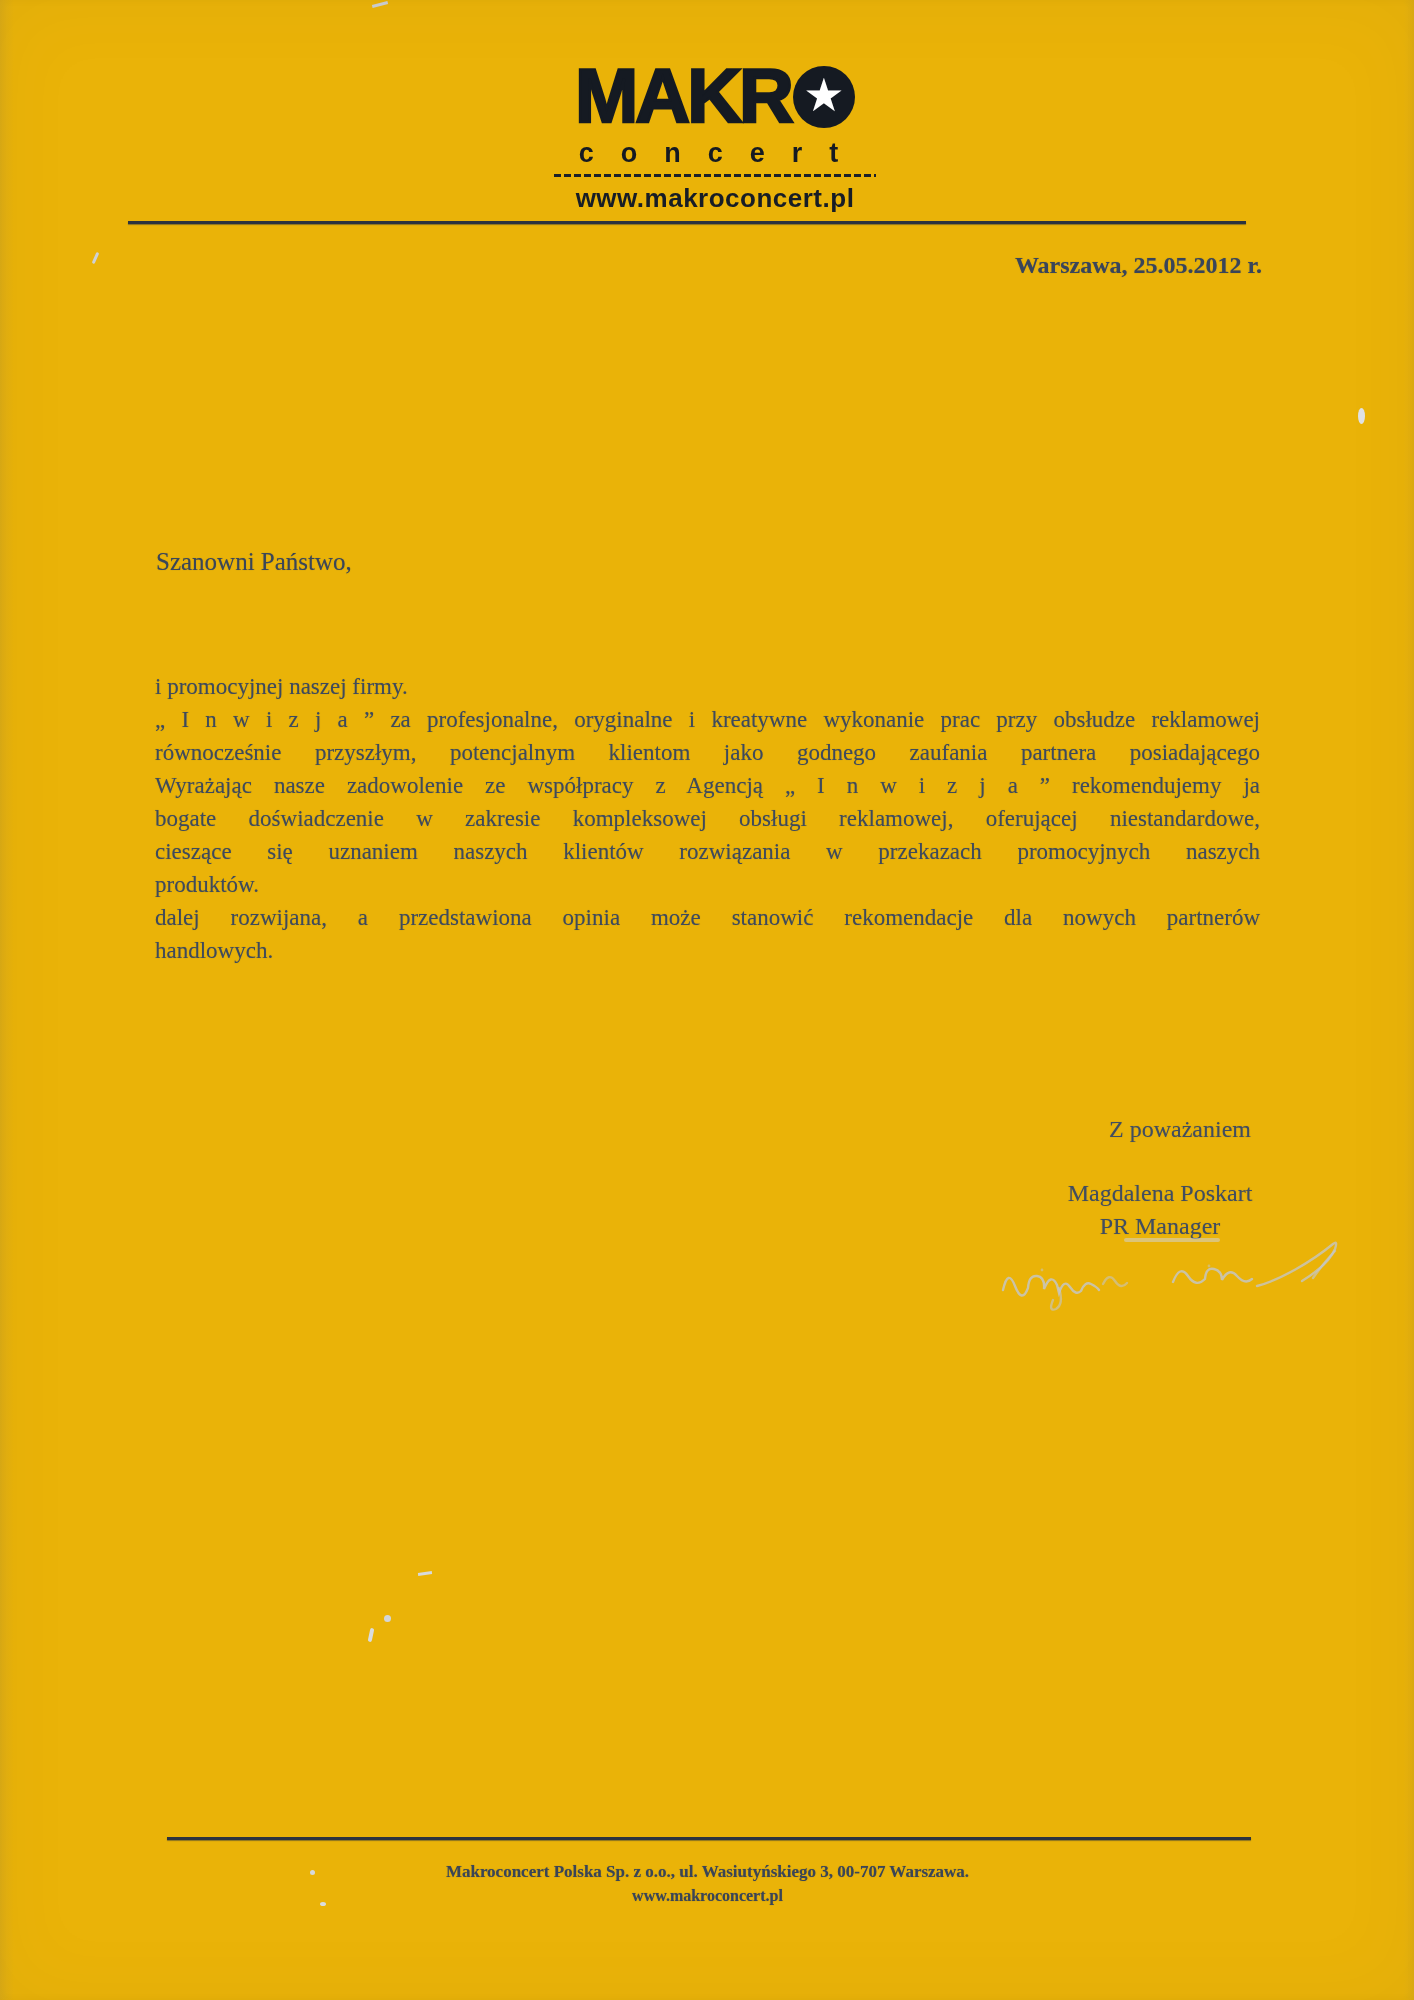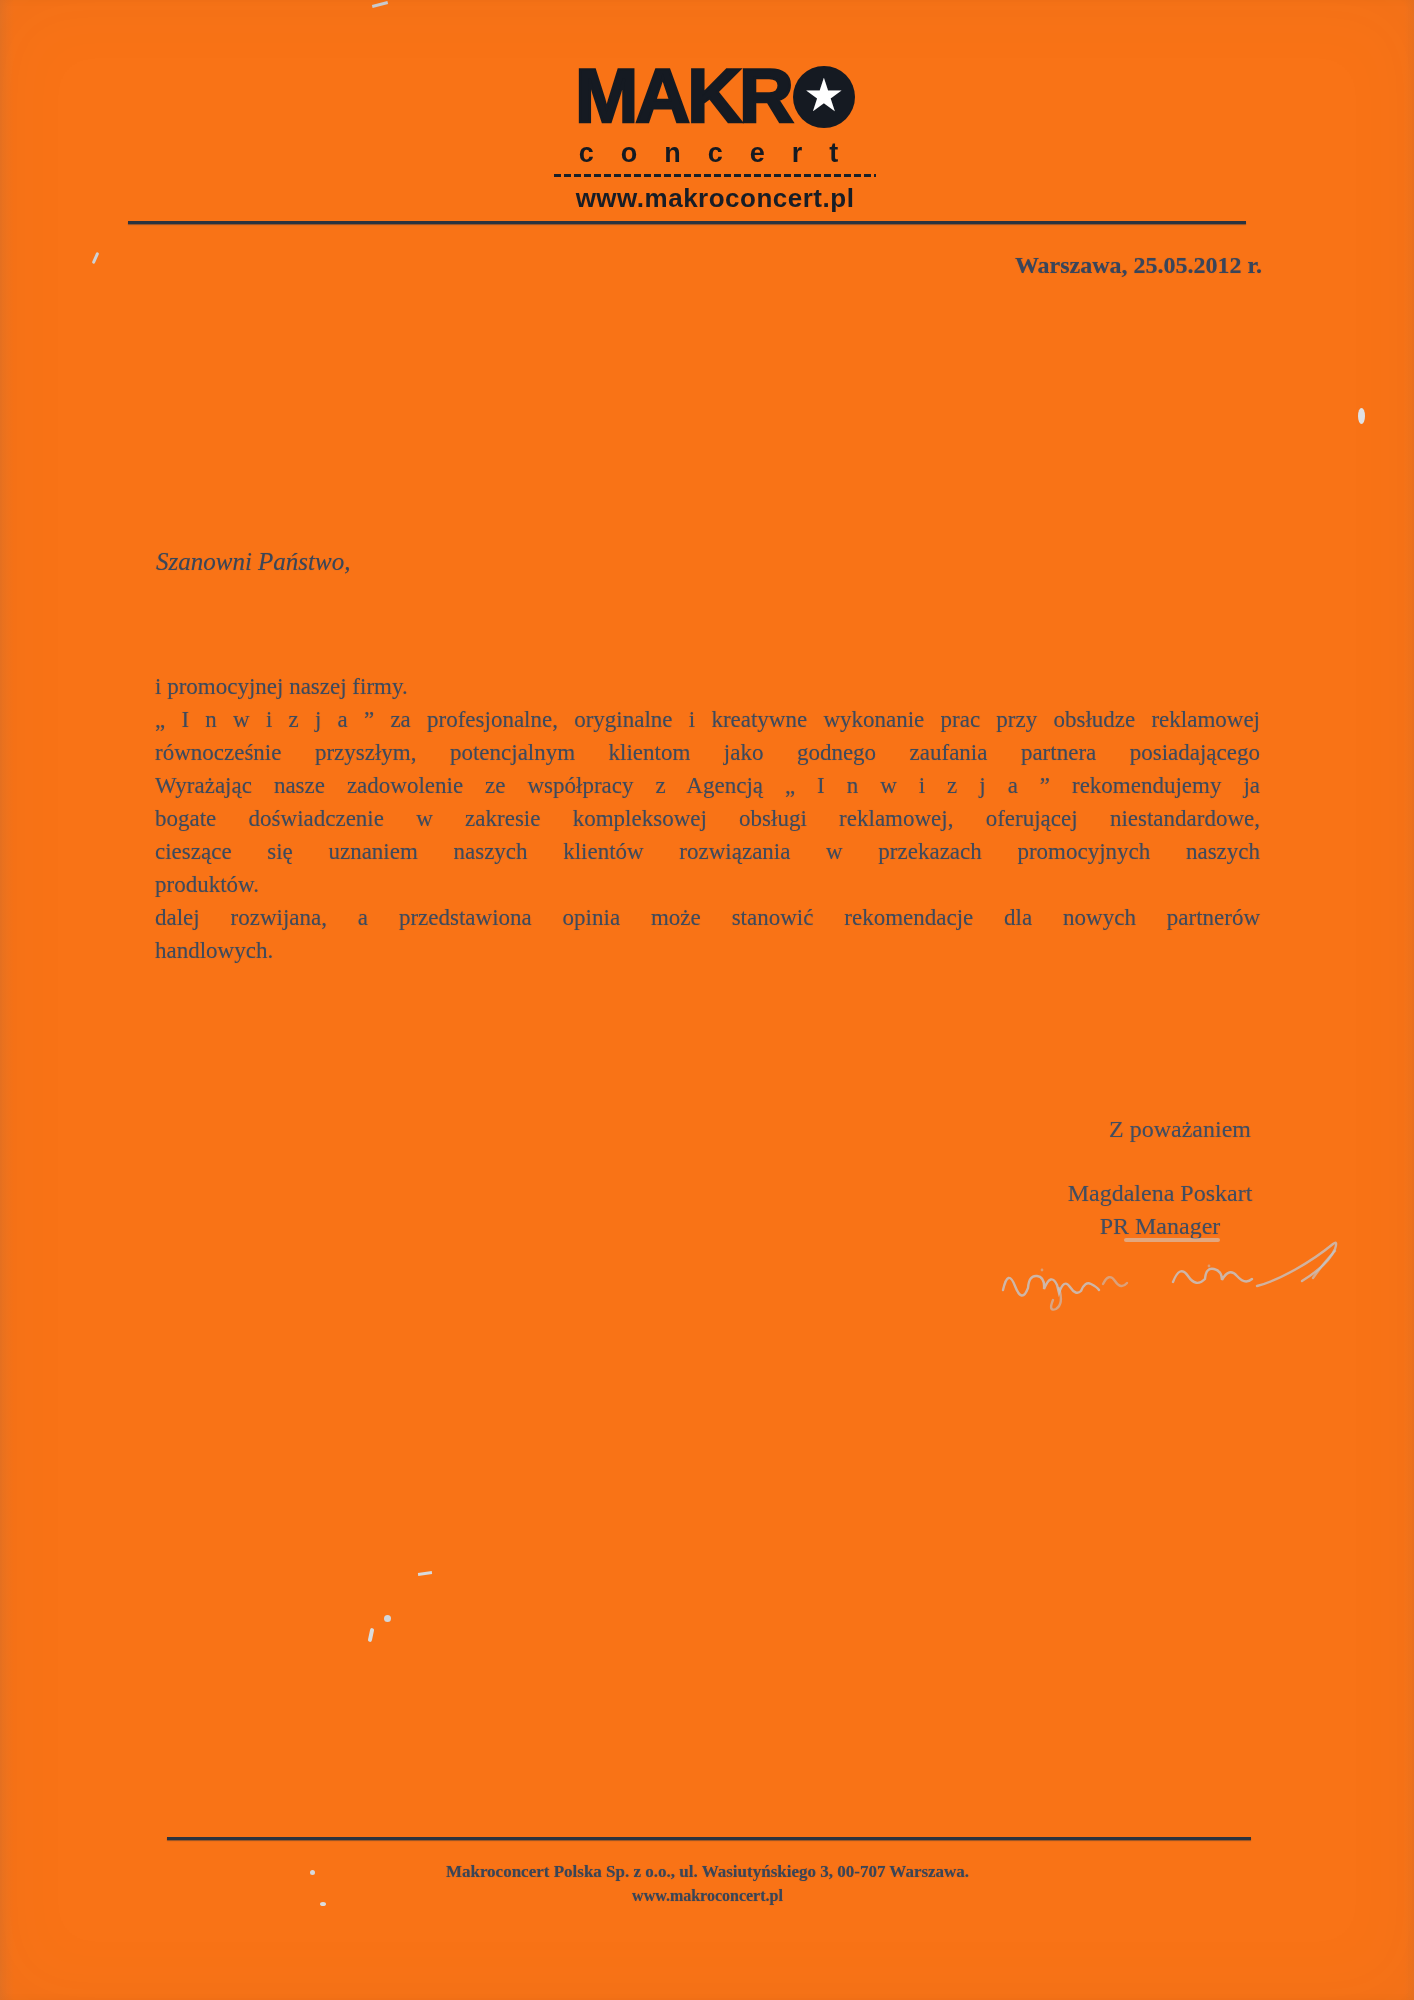--- a/index.html
+++ b/index.html
@@ -1,19 +1,19 @@
 <!DOCTYPE html>
 <html><head>
 <meta charset="utf-8">
 <style>
   html,body{margin:0;padding:0;background:#9a9a9a;}
   .page{
     position:relative;
     width:1414px;height:2000px;
-    background:#f97316;
+    background:#eab308;
     overflow:hidden;
     font-family:"Liberation Serif", serif;
     box-shadow: inset 0 0 80px rgba(80,80,85,.06), inset 0 0 8px rgba(0,0,0,.04);
   }
   .page::before{
     content:"";position:absolute;left:0;top:0;bottom:0;width:14px;
     background:linear-gradient(90deg, rgba(120,120,125,.10), rgba(120,120,125,0));
     pointer-events:none;
   }
   .page::after{
@@ -57,21 +57,21 @@
   .rule{position:absolute;background:#2c333e;box-shadow:0 1px 1px rgba(44,51,62,.5);}
   .rule-top{left:128px;top:221px;width:1118px;height:3px;}
   .rule-bottom{left:167px;top:1837px;width:1084px;height:3px;}
   .date{
     position:absolute;top:252px;right:152px;
     font-size:24px;font-weight:bold;color:#39455a;
     text-shadow:0 0 1px rgba(60,70,95,.5);
   }
   .salutation{
     position:absolute;left:156px;top:548px;
-    font-size:25px;color:#3a4658;text-shadow:0 0 1px rgba(60,70,95,.45);font-style:italic;
+    font-size:25px;color:#3a4658;text-shadow:0 0 1px rgba(60,70,95,.45);
   }
   .body{
     position:absolute;left:155px;top:670px;width:1105px;
     font-size:23px;line-height:33px;
   }
   .body .line{
     color:#3e4a5c;text-shadow:0 0 1px rgba(70,80,100,.42);
     text-align:justify;text-align-last:justify;
   }
   .body .line.last{text-align-last:left;}

